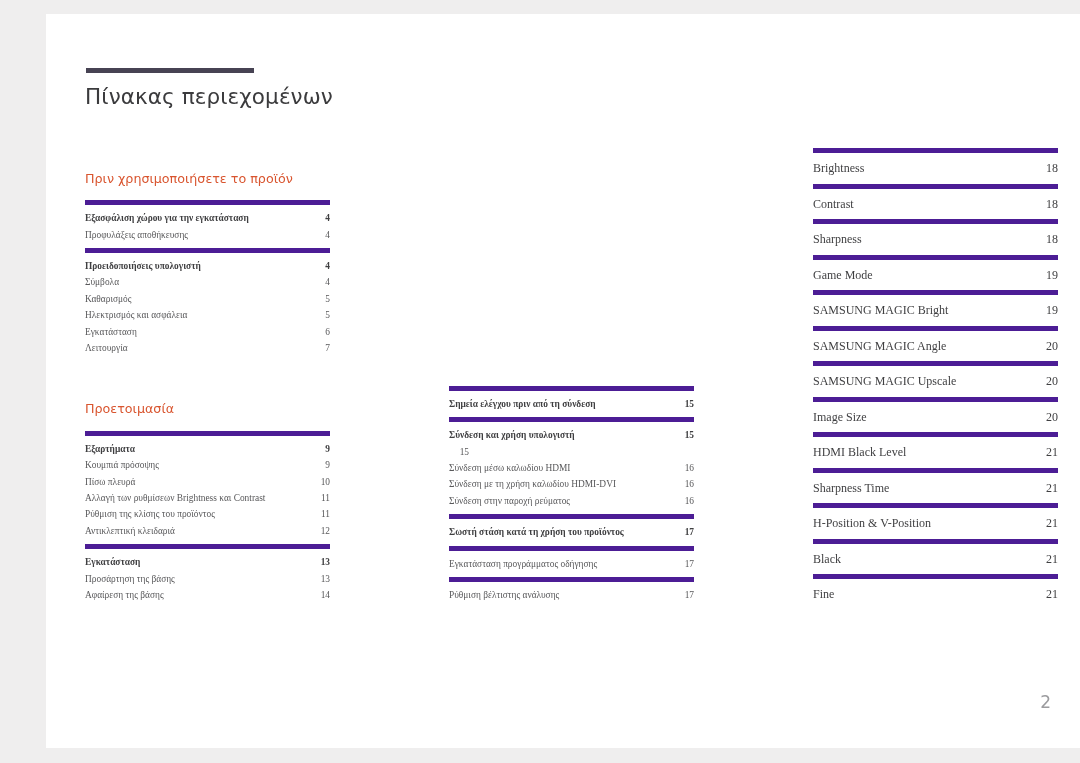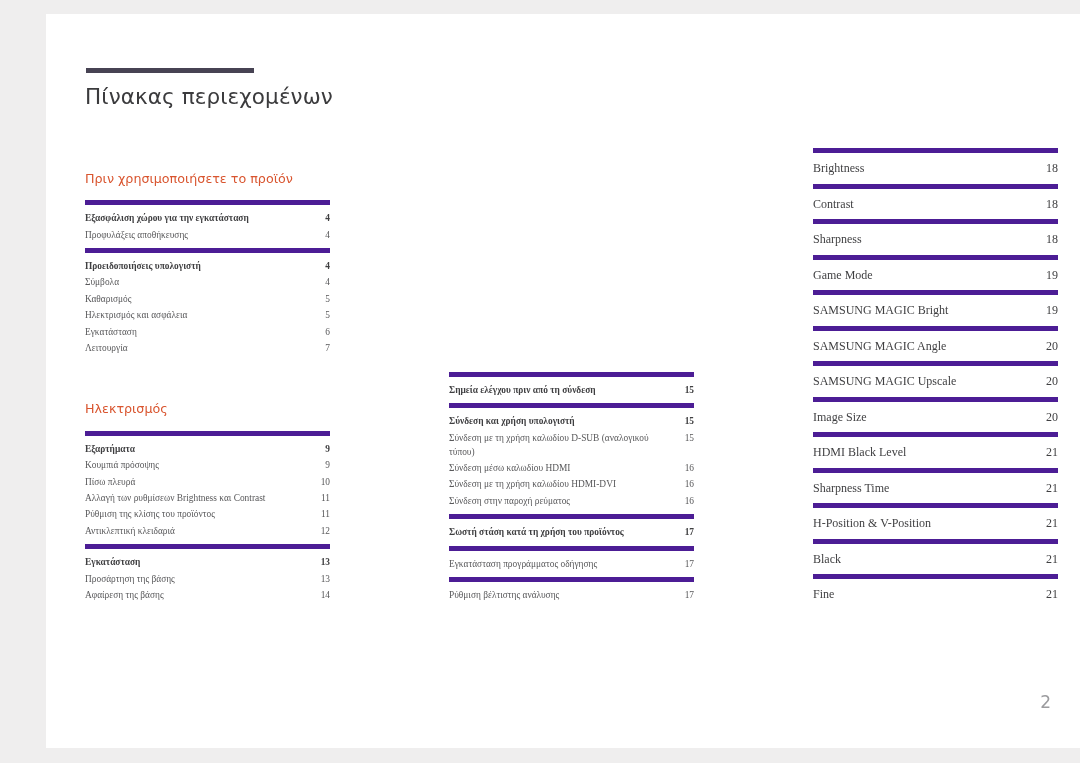--- a/index.html
+++ b/index.html
@@ -169,21 +169,21 @@
               <span class="label">Εγκατάσταση</span>
               <span class="pageno">6</span>
             </div>
             <div class="toc-row">
               <span class="label">Λειτουργία</span>
               <span class="pageno">7</span>
             </div>
           </div>
         </div>
         <div class="section">
-          <div class="section-heading">Ηλεκτρισμός</div>
+          <div class="section-heading">Προετοιμασία</div>
           <div class="toc-group">
             <div class="toc-row lead">
               <span class="label">Εξαρτήματα</span>
               <span class="pageno">9</span>
             </div>
             <div class="toc-row">
               <span class="label">Κουμπιά πρόσοψης</span>
               <span class="pageno">9</span>
             </div>
             <div class="toc-row">
@@ -226,21 +226,20 @@
               <span class="label">Σημεία ελέγχου πριν από τη σύνδεση</span>
               <span class="pageno">15</span>
             </div>
           </div>
           <div class="toc-group">
             <div class="toc-row lead">
               <span class="label">Σύνδεση και χρήση υπολογιστή</span>
               <span class="pageno">15</span>
             </div>
             <div class="toc-row wrap">
-              <span class="label">Σύνδεση με τη χρήση καλωδίου D-SUB (αναλογικού τύπου)</span>
               <span class="pageno">15</span>
             </div>
             <div class="toc-row">
               <span class="label">Σύνδεση μέσω καλωδίου HDMI</span>
               <span class="pageno">16</span>
             </div>
             <div class="toc-row">
               <span class="label">Σύνδεση με τη χρήση καλωδίου HDMI-DVI</span>
               <span class="pageno">16</span>
             </div>

